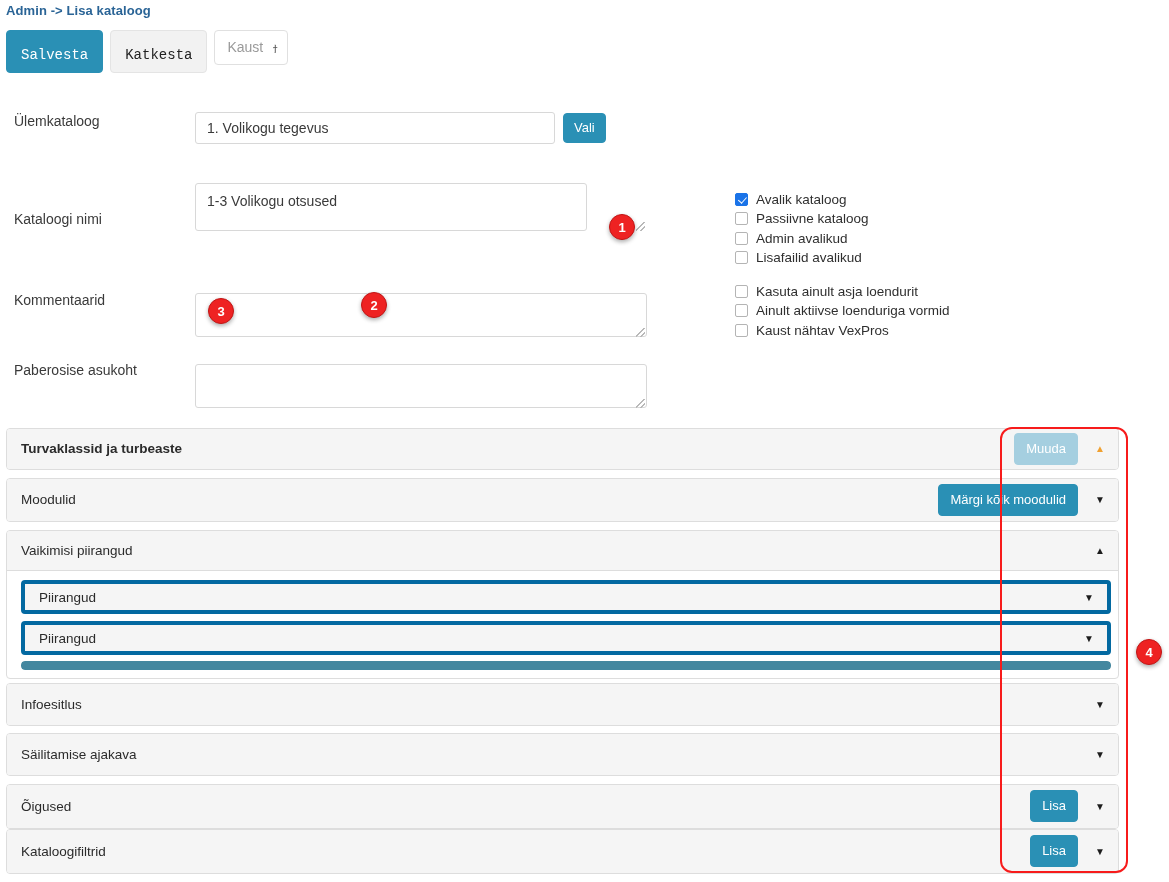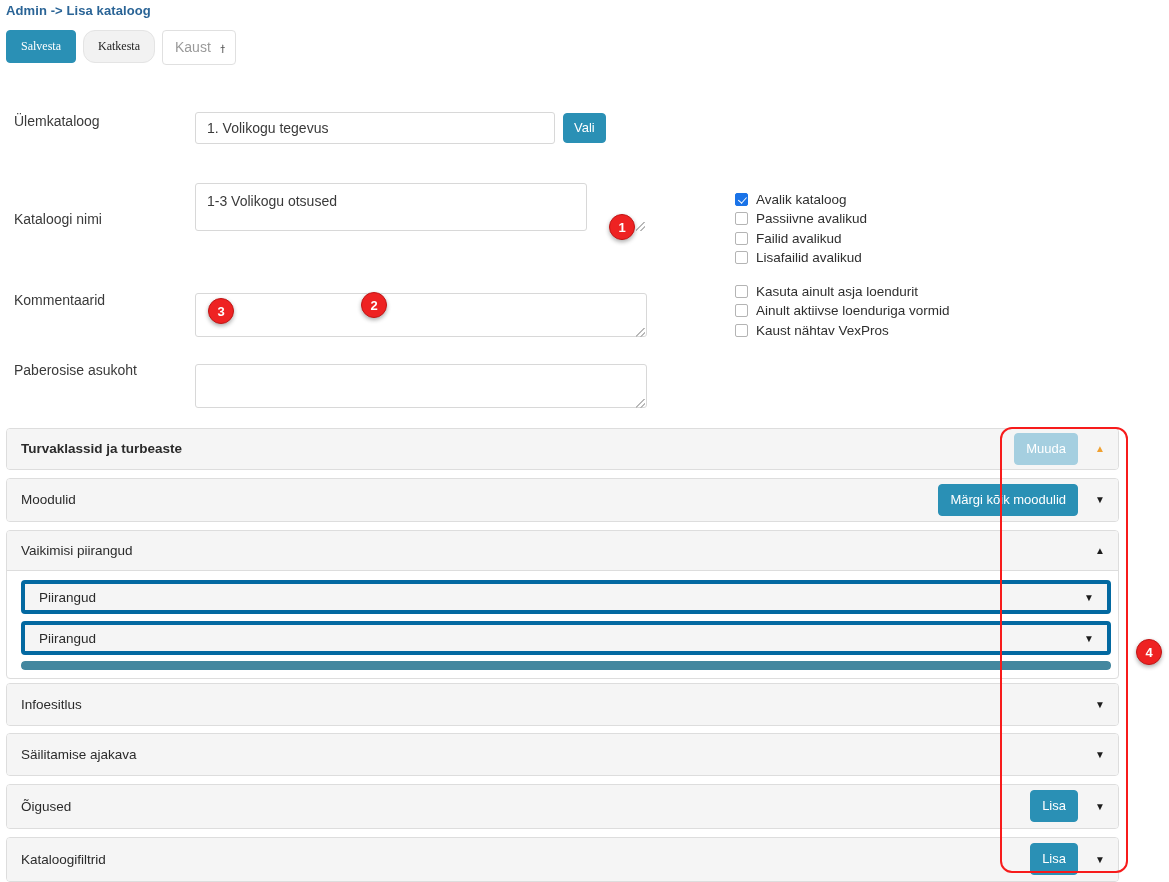--- a/index.html
+++ b/index.html
@@ -17,28 +17,28 @@
   
   .breadcrumb {
     position: absolute; left: 6px; top: 3px;
     font-size: 13px; font-weight: bold; color: #2a6496;
     letter-spacing: .1px;
   }
 
   
   .toolbar { position: absolute; left: 6px; top: 30px; display: flex; align-items: flex-start; gap: 7px; }
   .btn {
-    font-family: Liberation Serif, serif;
-    font-size: 12px; line-height: 1;
-    padding: 9px 14px 10px 14px;
+    font-family: Liberation Mono, monospace;
+    font-size: 14px; line-height: 1;
+    padding: 17px 14px 10px 14px;
     border-radius: 4px; border: 1px solid transparent;
     cursor: pointer; white-space: nowrap;
   }
   .btn-primary { background: #2a90b5; color: #ffffff; border-color: #2a90b5; }
-  .btn-default { background: #f2f2f2; color: #222222; border-color: #e4e4e4; border-radius: 12px; }
+  .btn-default { background: #f2f2f2; color: #222222; border-color: #e4e4e4; }
   .select-kaust {
     font-family: "Liberation Sans", sans-serif;
     font-size: 14px; color: #9a9a9a;
     background: #ffffff; border: 1px solid #e0e0e0; border-radius: 4px;
     padding: 8px 10px 9px 12px; width: 74px;
     display: flex; align-items: flex-end; justify-content: space-between;
     cursor: pointer;
   }
   .select-kaust .caret { font-size: 11px; color: #555; }
 
@@ -200,25 +200,25 @@
     </div>
   </div>
 
   <div class="checks" style="top:190px;">
     <div class="chk-row">
       <span class="chk-box on"></span>
       <span class="chk-label">Avalik kataloog</span>
     </div>
     <div class="chk-row">
       <span class="chk-box"></span>
-      <span class="chk-label">Passiivne avalikud</span>
-    </div>
-    <div class="chk-row">
-      <span class="chk-box"></span>
-      <span class="chk-label">Failid avalikud</span>
+      <span class="chk-label">Passiivne kataloog</span>
+    </div>
+    <div class="chk-row">
+      <span class="chk-box"></span>
+      <span class="chk-label">Admin avalikud</span>
     </div>
     <div class="chk-row">
       <span class="chk-box"></span>
       <span class="chk-label">Lisafailid avalikud</span>
     </div>
   </div>
 
   <div class="checks" style="top:282px;">
     <div class="chk-row">
       <span class="chk-box"></span>
@@ -286,21 +286,21 @@
     </div>
 
     <div class="panel" style="margin-bottom:8px;">
       <div class="phead" style="height:41px;">
         <span class="ptitle">Säilitamise ajakava</span>
         <span class="pspacer"></span>
         <span class="caret-btn">▼</span>
       </div>
     </div>
 
-    <div class="panel" style="margin-bottom:8px;">
+    <div class="panel" style="margin-bottom:0;">
       <div class="phead" style="height:43px;">
         <span class="ptitle">Õigused</span>
         <span class="pspacer"></span>
         <button class="btn-sm btn-teal" style="margin-right:6px;">Lisa</button>
         <span class="caret-btn">▼</span>
       </div>
     </div>
 
     <div class="panel" style="margin-bottom:8px;">
       <div class="phead" style="height:43px;">

